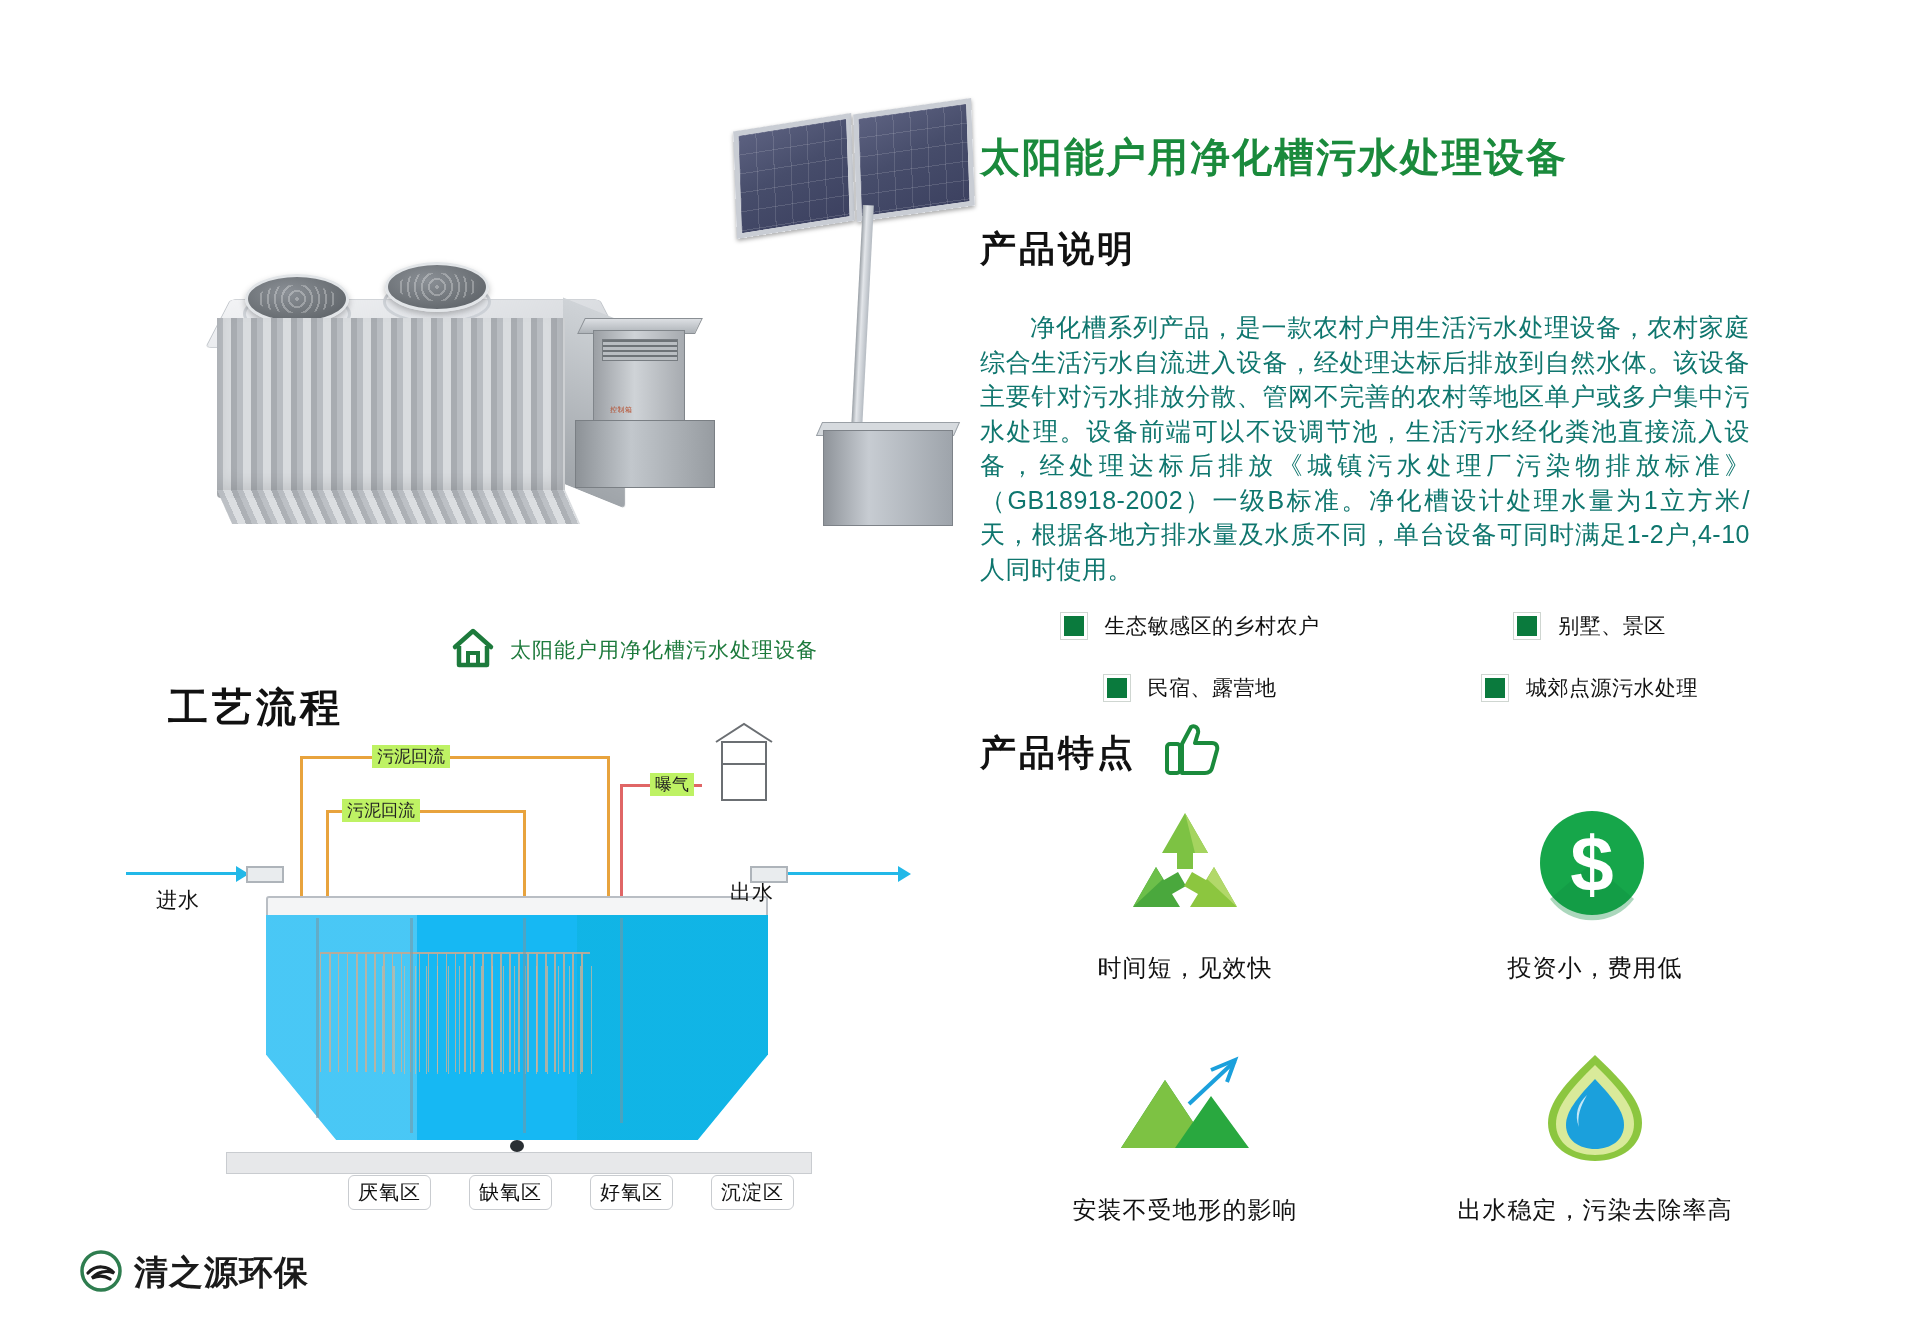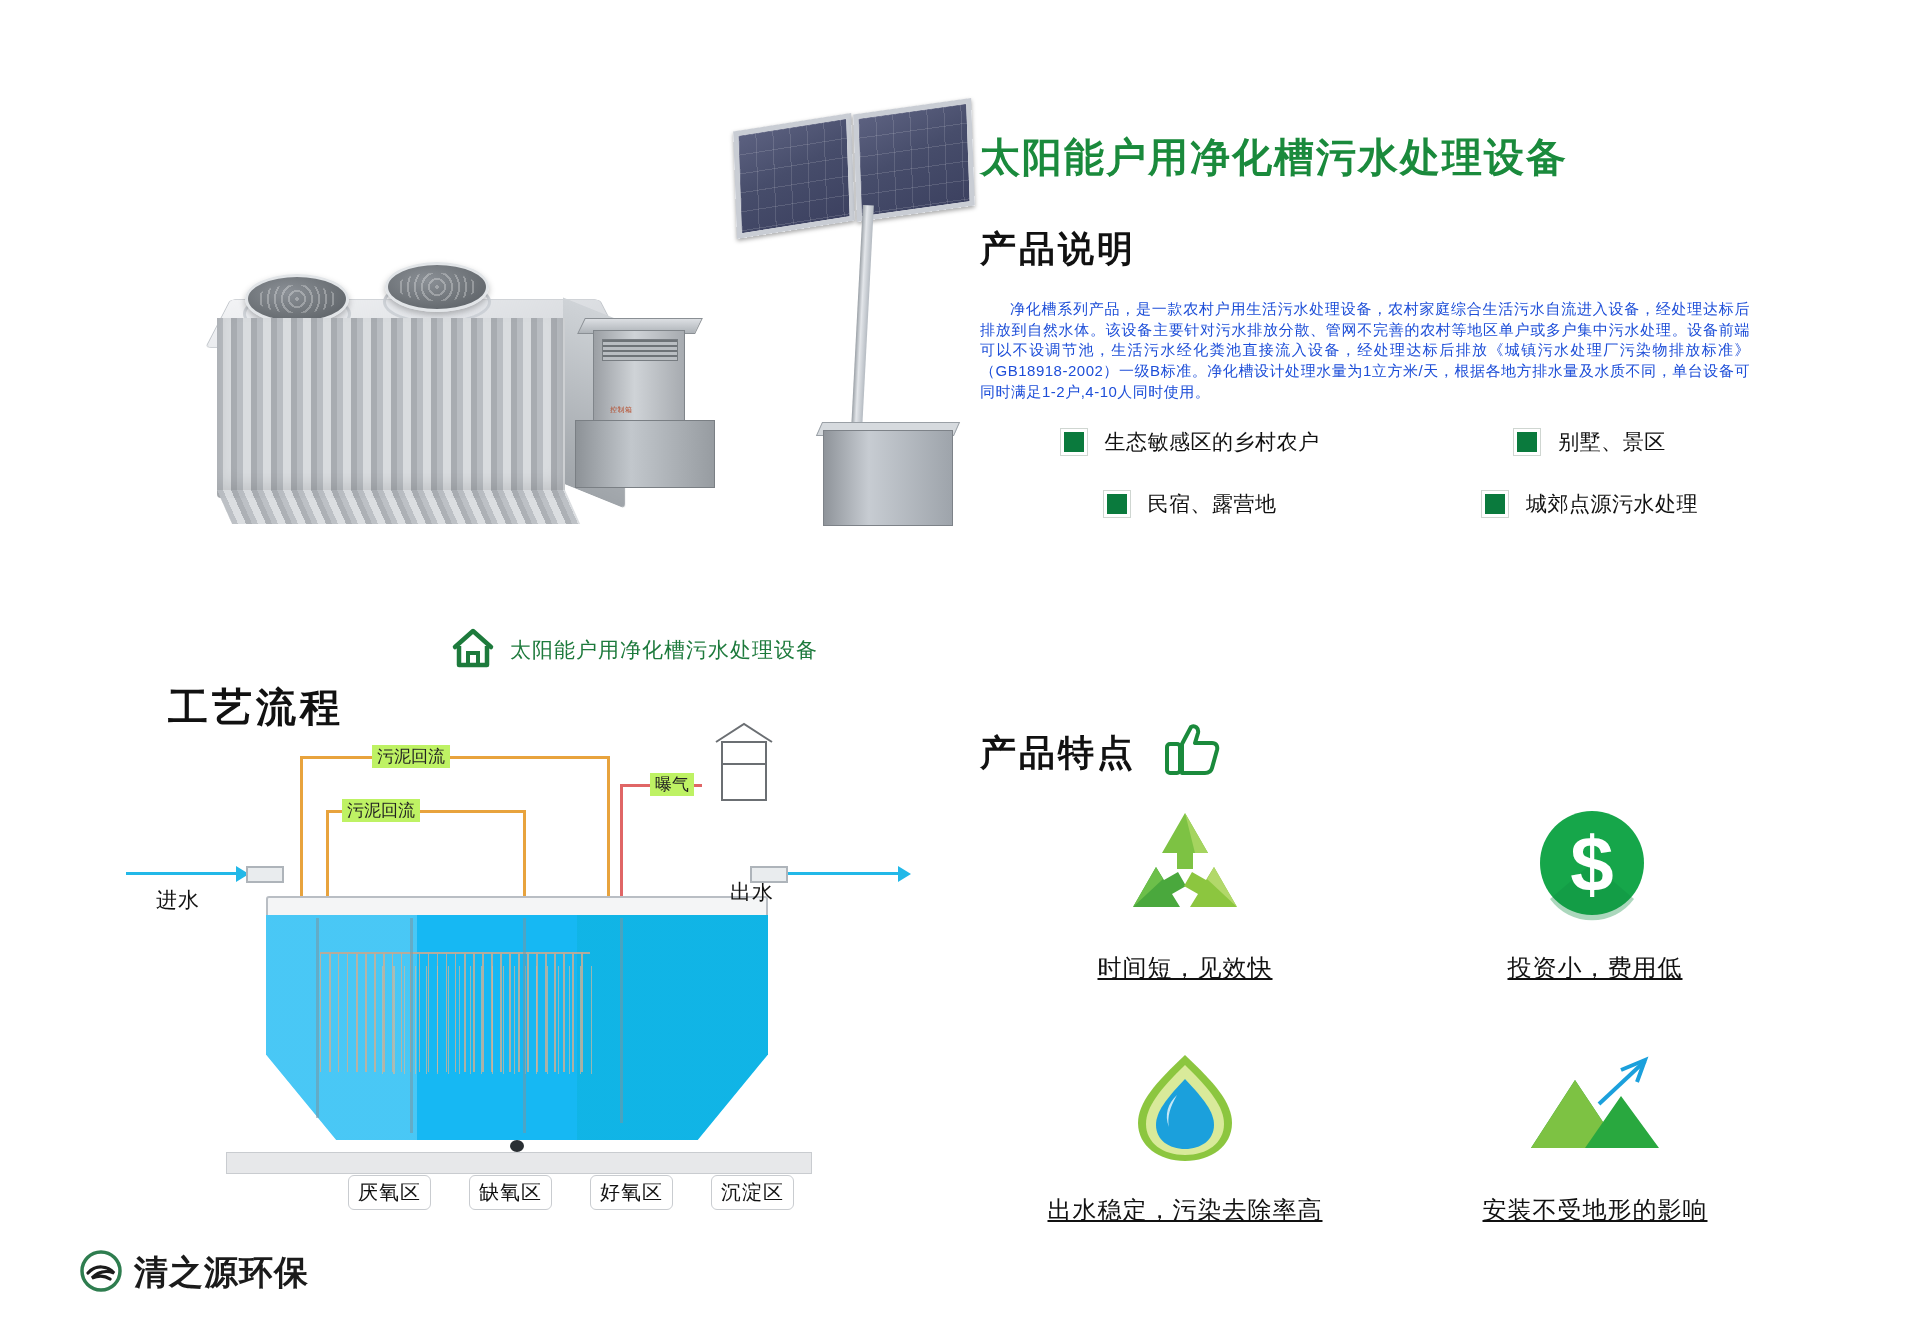--- a/index.html
+++ b/index.html
@@ -123,21 +123,21 @@
   .main-title {
     color: #1a8a3c; font-size: 40px; font-weight: bold; letter-spacing: 2px;
     white-space: nowrap;
   }
   .section-head {
     margin-top: 40px; color:#111; font-size: 36px; font-weight: bold; letter-spacing: 3px;
   }
   .section-head.with-icon { display:flex; align-items:center; gap: 26px; }
 
   .desc {
-    margin-top: 25px; width: 770px; color:#1d4ed8; font-size: 15px; line-height: 1.38;
+    margin-top: 36px; width: 770px; color:#0f766e; font-size: 25px; line-height: 1.38;
     text-align: justify; text-indent: 2em; letter-spacing: .5px;
   }
 
   .bullets {
     margin-top: 26px; width: 800px;
     display: grid; grid-template-columns: 420px 380px; grid-row-gap: 34px;
   }
   .bullet { display: flex; align-items: center; gap: 18px; justify-content: center; }
   .bullet-box {
     width: 26px; height: 26px; background: #0a7a3d;
@@ -207,21 +207,21 @@
     padding: 3px 9px; background:#fff; letter-spacing:1px;
   }
 
   
   .features {
     position: absolute; left: 980px; top: 800px; width: 820px;
     display: grid; grid-template-columns: 1fr 1fr; grid-row-gap: 58px;
     justify-items: center;
   }
   .feature { display:flex; flex-direction: column; align-items: center; gap: 22px; width: 100%; }
-  .feature-label { font-size: 24px; color:#111; letter-spacing:1px; white-space: nowrap; text-decoration: underline; }
+  .feature-label { font-size: 24px; color:#111; letter-spacing:1px; white-space: nowrap; }
   .feature-icon { width: 150px; height: 130px; display:flex; align-items:center; justify-content:center; }
 
   
   .logo { position: absolute; left: 78px; top: 1248px; display:flex; align-items:center; gap: 10px; }
   .logo-text { font-size: 34px; font-weight: bold; color:#1b1b1b; letter-spacing: 1px; }
 </style>
 </head>
 <body>
 
 <div class="page">
@@ -387,40 +387,40 @@
           <circle cx="62" cy="60" r="52" fill="#16a64a"></circle>
           <path d="M104 96 A52 52 0 0 1 20 96 L62 60 Z" fill="#0f8c3e" opacity=".35"></path>
           <text x="62" y="88" font-family="Liberation Sans, sans-serif" font-size="78" font-weight="bold" fill="#ffffff" text-anchor="middle">$</text>
         </svg>
       </div>
       <div class="feature-label">投资小，费用低</div>
     </div>
 
     <div class="feature">
       <div class="feature-icon">
+        <svg width="140" height="110" viewBox="0 0 140 110">
+          <path d="M6 96 L50 28 L78 70 L96 44 L134 96 Z" fill="#29a83f"></path>
+          <path d="M50 28 L78 70 L60 96 L6 96 Z" fill="#7dc243"></path>
+          <path d="M96 18 L120 8 L112 30" fill="none" stroke="#1ba0dc" stroke-width="4"></path>
+          <path d="M74 52 L120 9" fill="none" stroke="#1ba0dc" stroke-width="4"></path>
+        </svg>
+      </div>
+      <div class="feature-label">安装不受地形的影响</div>
+    </div>
+
+    <div class="feature">
+      <div class="feature-icon">
         <svg width="130" height="120" viewBox="0 0 130 120">
           <path d="M65 8 C95 36 112 56 112 76 C112 99 91 114 65 114 C39 114 18 99 18 76 C18 56 35 36 65 8 Z" fill="#8cc63f"></path>
           <path d="M65 18 C90 42 104 60 104 77 C104 96 87 108 65 108 C43 108 26 96 26 77 C26 60 40 42 65 18 Z" fill="#d9ea9a"></path>
           <path d="M65 32 C84 52 94 65 94 78 C94 93 81 102 65 102 C49 102 36 93 36 78 C36 65 46 52 65 32 Z" fill="#1ba0dc"></path>
           <path d="M57 48 C50 60 47 70 49 80 C44 68 48 56 57 48 Z" fill="#ffffff" opacity=".75"></path>
         </svg>
       </div>
       <div class="feature-label">出水稳定，污染去除率高</div>
-    </div>
-
-    <div class="feature">
-      <div class="feature-icon">
-        <svg width="140" height="110" viewBox="0 0 140 110">
-          <path d="M6 96 L50 28 L78 70 L96 44 L134 96 Z" fill="#29a83f"></path>
-          <path d="M50 28 L78 70 L60 96 L6 96 Z" fill="#7dc243"></path>
-          <path d="M96 18 L120 8 L112 30" fill="none" stroke="#1ba0dc" stroke-width="4"></path>
-          <path d="M74 52 L120 9" fill="none" stroke="#1ba0dc" stroke-width="4"></path>
-        </svg>
-      </div>
-      <div class="feature-label">安装不受地形的影响</div>
     </div>
   </div>
 
   <div class="logo">
     <span>
       <svg width="46" height="46" viewBox="0 0 46 46">
         <circle cx="23" cy="23" r="19" fill="none" stroke="#2e7d4f" stroke-width="3.5"></circle>
         <path d="M10 25 C18 16 30 18 36 25 C28 22 20 24 14 30 C19 28 26 27 32 31" fill="none" stroke="#1b1b1b" stroke-width="3.2" stroke-linecap="round"></path>
       </svg>
     </span>

